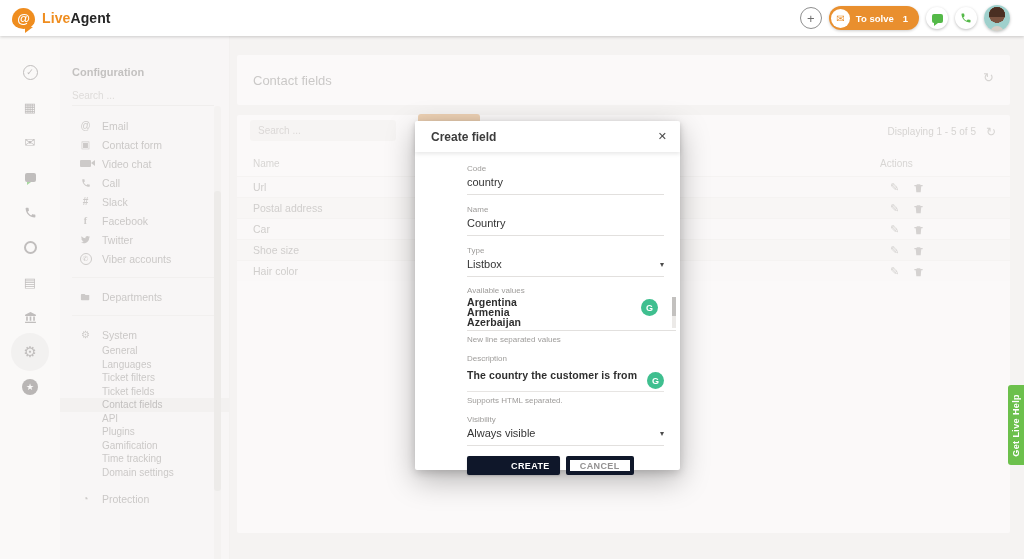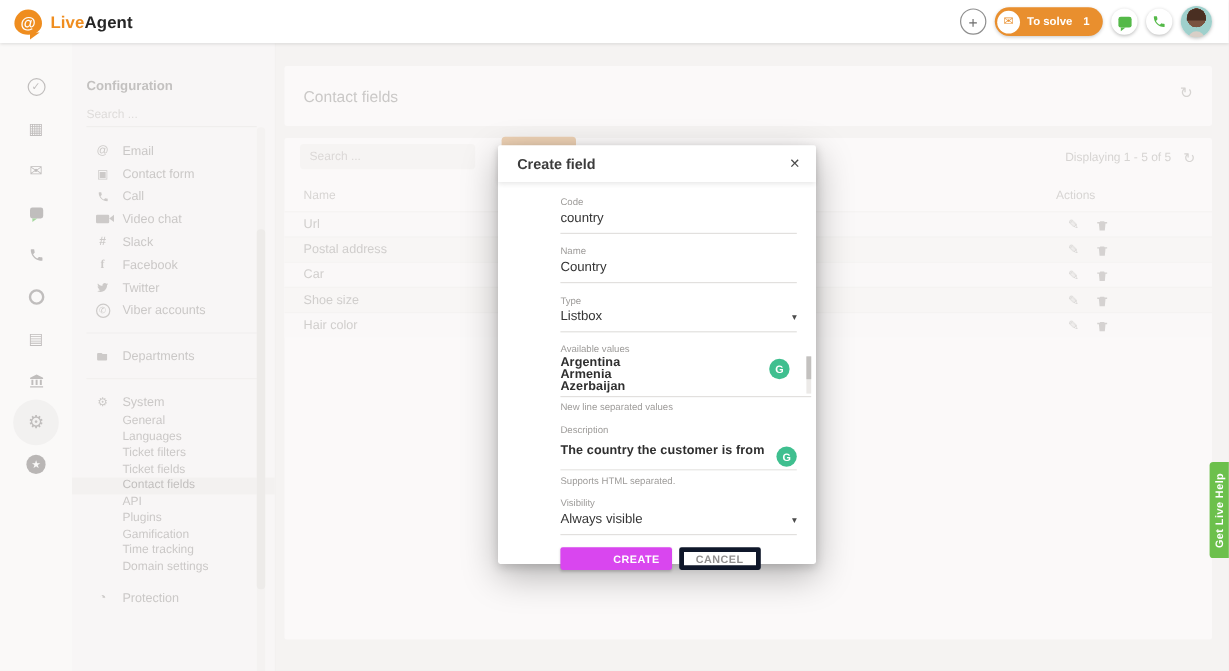--- a/index.html
+++ b/index.html
@@ -150,21 +150,21 @@
   .g-avail { right:18px; top:2px; }
   .g-desc { right:0px; bottom:2px; }
   .helper { font-size:8px; color:#9e9c9a; margin-top:4px; }
   .desc-box { position:relative; margin-top:2px; min-height:26px; }
   .desc-val { font-size:10.5px; color:#2f2f2f; font-weight:bold; letter-spacing:.1px; }
   .m-div { border-bottom:1px solid #e7e5e3; }
   .m-btns { display:flex; gap:6px; margin-top:10px; }
   .btn { height:19px; min-width:57px; border-radius:2px; font-size:9px; font-weight:bold;
     display:flex; align-items:center; justify-content:center; letter-spacing:.4px;
     padding:0 10px; cursor:default; font-family:"Liberation Sans",sans-serif; }
-  .btn-create { background:#d946ef; color:#fff; box-shadow:0 1px 2px rgba(0,0,0,0.15);padding-left:44px; }
+  .btn-create { background:#0f172a; color:#fff; box-shadow:0 1px 2px rgba(0,0,0,0.15);padding-left:44px; }
   .btn-cancel { background:#fff; color:#929090; border:4px solid #0f172a; }
 
   
   .help-tab { position:absolute; right:0; top:385px; width:16px; height:80px;
     background:#6cc04c; border-radius:3px 0 0 3px; z-index:11;
     display:flex; align-items:center; justify-content:center; }
   .help-tab span { writing-mode:vertical-rl; transform:rotate(180deg); color:#fff;
     font-size:9px; font-weight:bold; letter-spacing:.4px; white-space:nowrap; }
 </style>
 </head>
@@ -247,31 +247,31 @@
     <div class="sb-item">
       <span class="sb-ico">@</span>
       <span>Email</span>
     </div>
     <div class="sb-item">
       <span class="sb-ico">▣</span>
       <span>Contact form</span>
     </div>
     <div class="sb-item">
       <span class="sb-ico">
+          <span class="cam-glyph"></span>
+        </span>
+      <span>Video chat</span>
+    </div>
+    <div class="sb-item">
+      <span class="sb-ico">
         <svg width="10" height="10" viewBox="0 0 24 24" fill="#a09d9a">
             <path d="M6.6 10.8c1.4 2.8 3.8 5.2 6.6 6.6l2.2-2.2c.3-.3.7-.4 1-.2 1.1.4 2.3.6 3.6.6.6 0 1 .4 1 1V20c0 .6-.4 1-1 1C10.6 21 3 13.4 3 4c0-.6.4-1 1-1h3.5c.6 0 1 .4 1 1 0 1.2.2 2.4.6 3.6.1.3 0 .7-.2 1l-2.3 2.2z"></path>
           </svg>
       </span>
       <span>Call</span>
-    </div>
-    <div class="sb-item">
-      <span class="sb-ico">
-          <span class="cam-glyph"></span>
-        </span>
-      <span>Video chat</span>
     </div>
     <div class="sb-item">
       <span class="sb-ico" style="font-weight:bold;">#</span>
       <span>Slack</span>
     </div>
     <div class="sb-item">
       <span class="sb-ico" style="font-weight:bold;font-family:'Liberation Serif',serif;">f</span>
       <span>Facebook</span>
     </div>
     <div class="sb-item">

